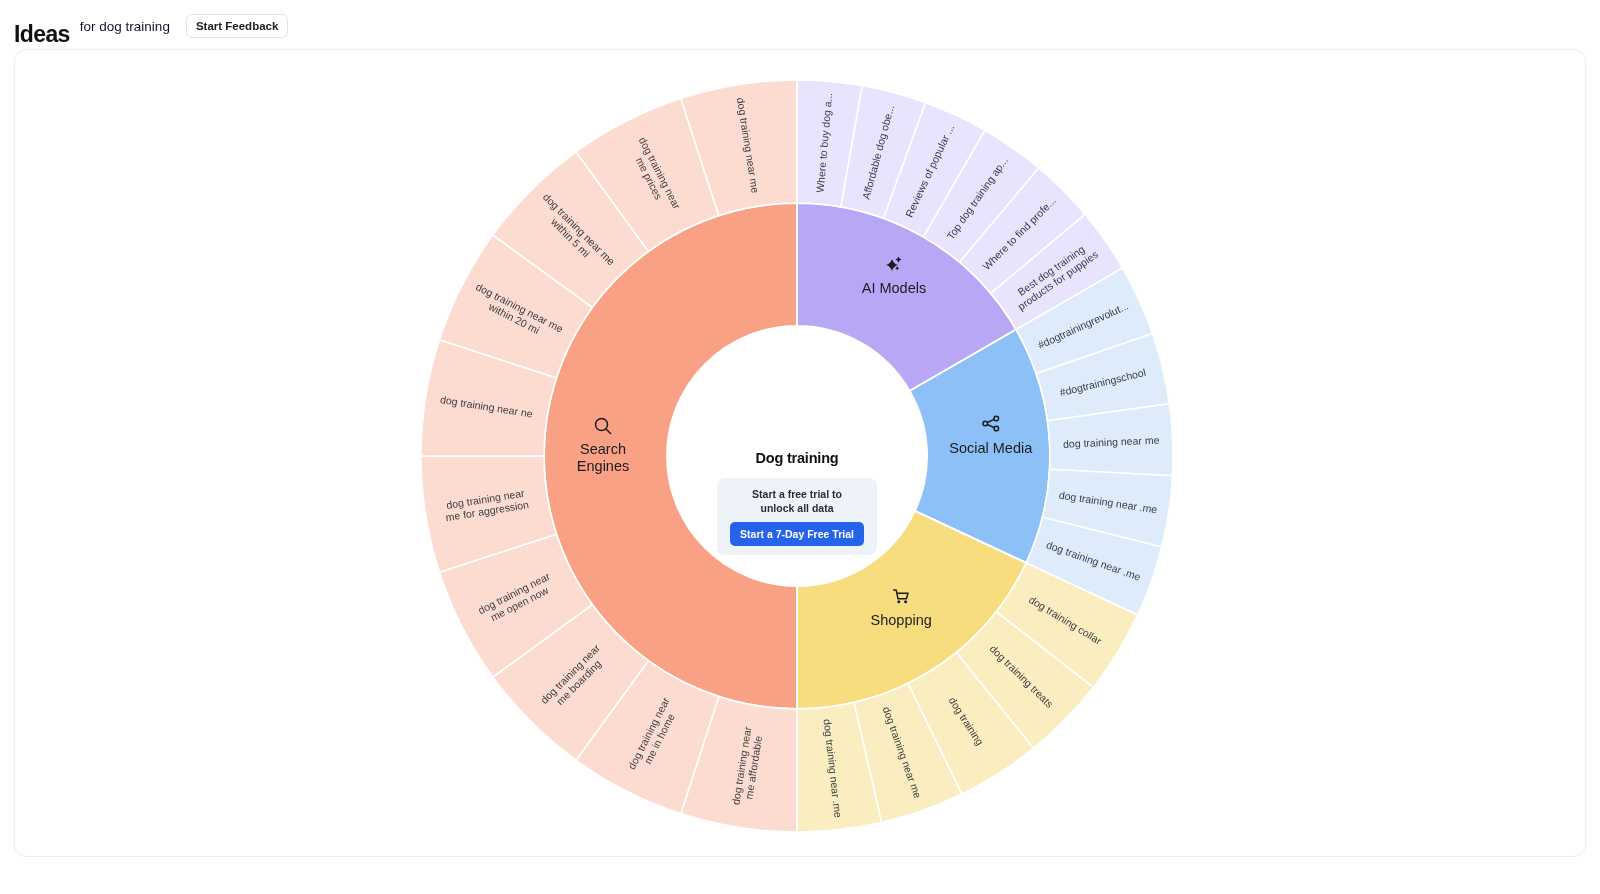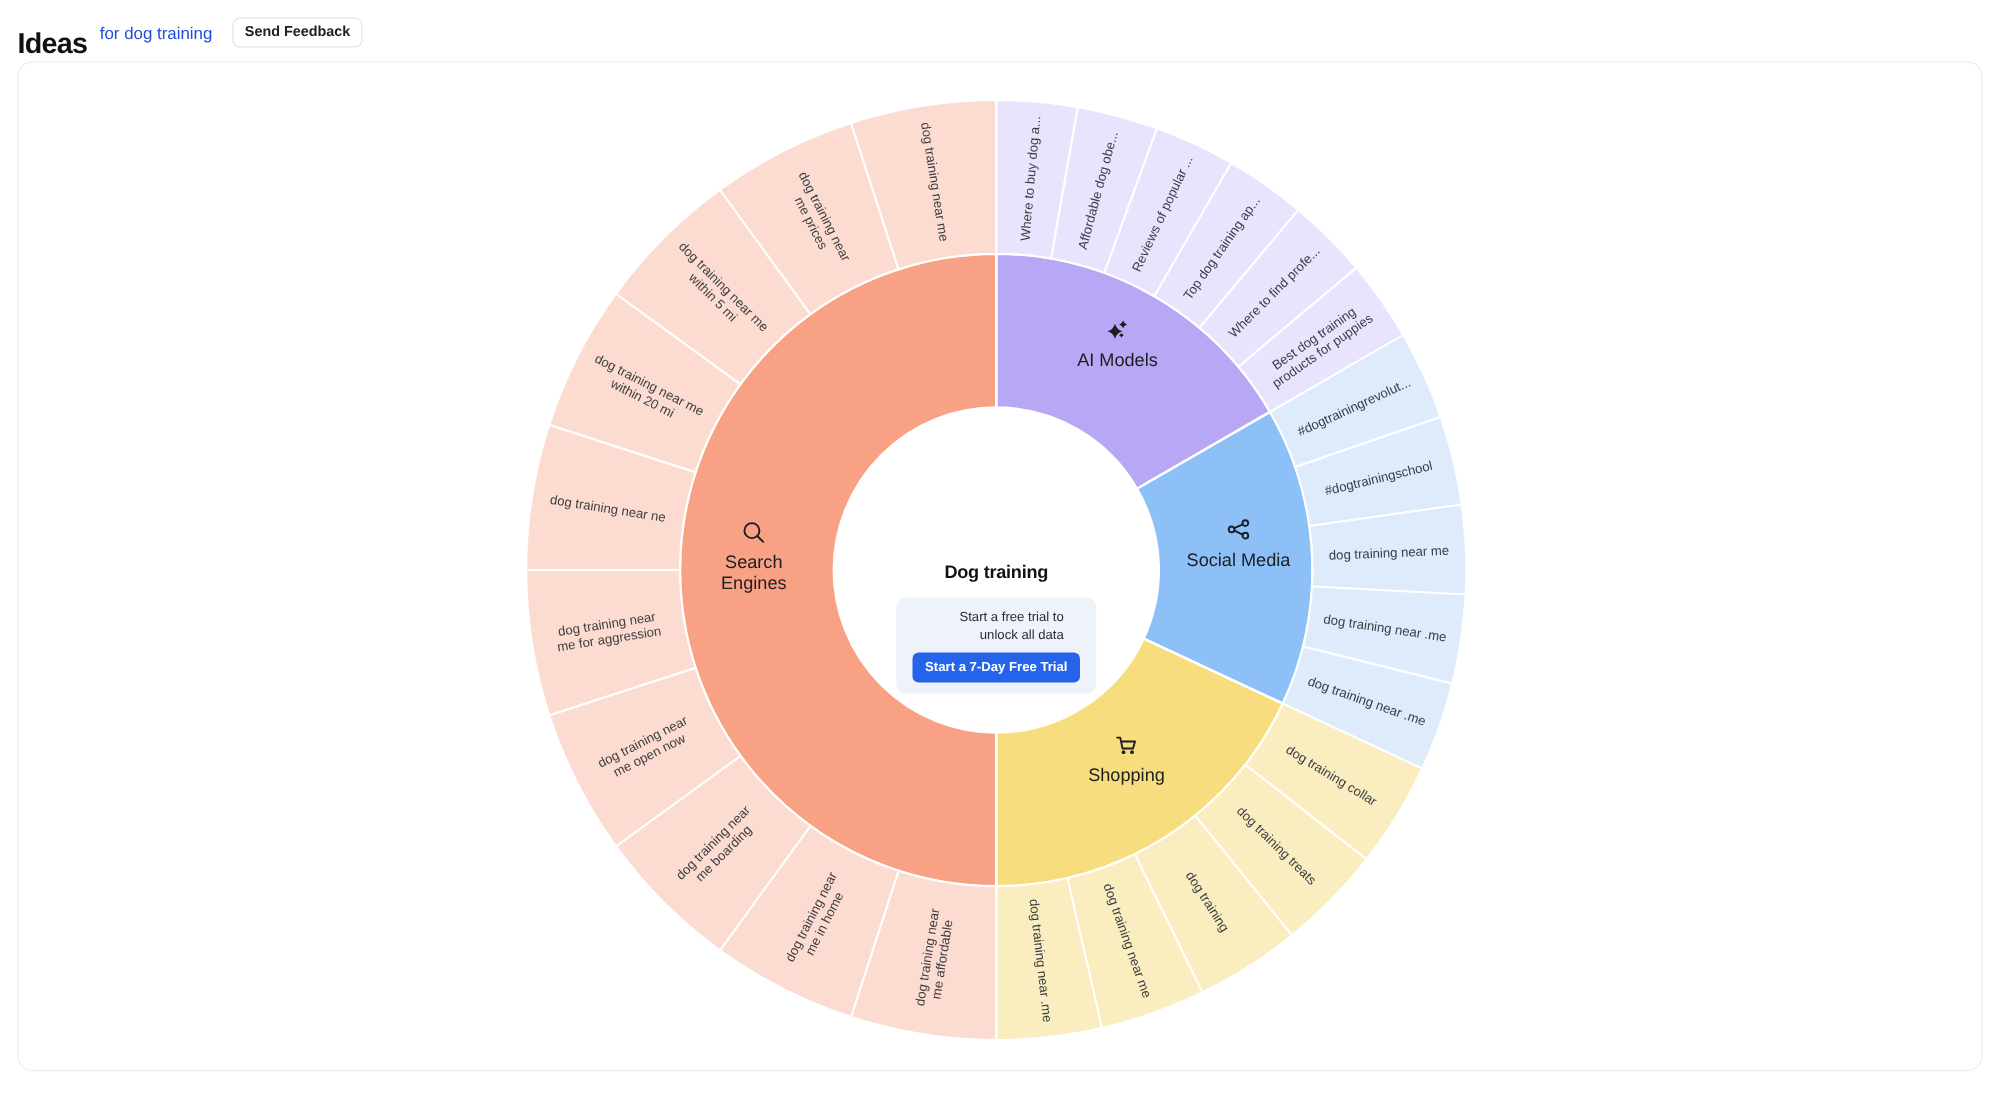--- a/index.html
+++ b/index.html
@@ -17,21 +17,21 @@
   .topbar {
     display: flex; align-items: center; gap: 10px;
     padding: 10px 14px 8px 14px;
     height: 46px;
   }
   .brand {
     font-size: 23px; font-weight: bold; letter-spacing: -0.6px;
     color: #101114; line-height: 1; margin-top: 20px;
   }
   .brand-sub {
-    font-size: 13.5px; color: #1d4ed8; line-height: 1;
+    font-size: 13.5px; color: #0f172a; line-height: 1;
     position: relative; top: 3px;
   }
   .feedback-btn {
     margin-left: 6px;
     font-size: 11.5px; font-weight: 600; color: #202127;
     background: #fff; border: 1px solid #e2e4e8; border-radius: 6px;
     padding: 5px 9px; line-height: 1.1; cursor: pointer;
     position: relative; top: 2px;
   }
 
@@ -86,43 +86,43 @@
     font-size: 14.5px; font-weight: bold; color: #101114;
     letter-spacing: -0.2px; margin-bottom: 12px;
   }
   .trial-panel {
     background: #eef2f9; border-radius: 8px;
     padding: 9px 13px 9px 13px;
     display: flex; flex-direction: column; align-items: center;
     pointer-events: auto;
   }
   .trial-text {
-    font-size: 10.5px; font-weight: 400; color: #2b2d33;
-    text-align: right; line-height: 1.35; max-width: 108px;
+    font-size: 10.5px; font-weight: 700; color: #2b2d33;
+    text-align: center; line-height: 1.35; max-width: 108px;
   }
   .trial-btn {
     margin-top: 7px;
     background: #2563eb; color: #fff;
     font-size: 10.5px; font-weight: bold;
     border: none; border-radius: 5px;
     padding: 6px 10px; cursor: pointer;
     font-family: "Liberation Sans", sans-serif;
     white-space: nowrap;
     text-align: center;
   }
 </style>
 </head>
 <body>
 
 <div id="app">
 
   <div class="topbar">
     <div class="brand">Ideas</div>
     <div class="brand-sub">for dog training</div>
-    <button class="feedback-btn">Send Feedback</button>
+    <button class="feedback-btn">Start Feedback</button>
   </div>
 
   <div class="card">
 
 
     <div class="chart-wrap">
       <svg class="sunburst" id="sunburst-svg" width="1570" height="778" viewBox="0 0 1570 778">
         <g id="seg-layer">
             <path d="M 782 248 L 782 125 A 253 253 0 0 1 1001.1044271574629 251.4999999999999 L 894.583302491977 312.99999999999994 A 130 130 0 0 0 782 248 Z" fill="#b8a7f5" class="seg"></path>
             <path d="M 782 125 L 781.9999999999999 2 A 376 376 0 0 1 847.2917148027657 7.712284867409721 L 825.9329889497333 128.84363848791133 A 253 253 0 0 0 782 125 Z" fill="#e9e4fd" class="seg seg-outer"></path>

